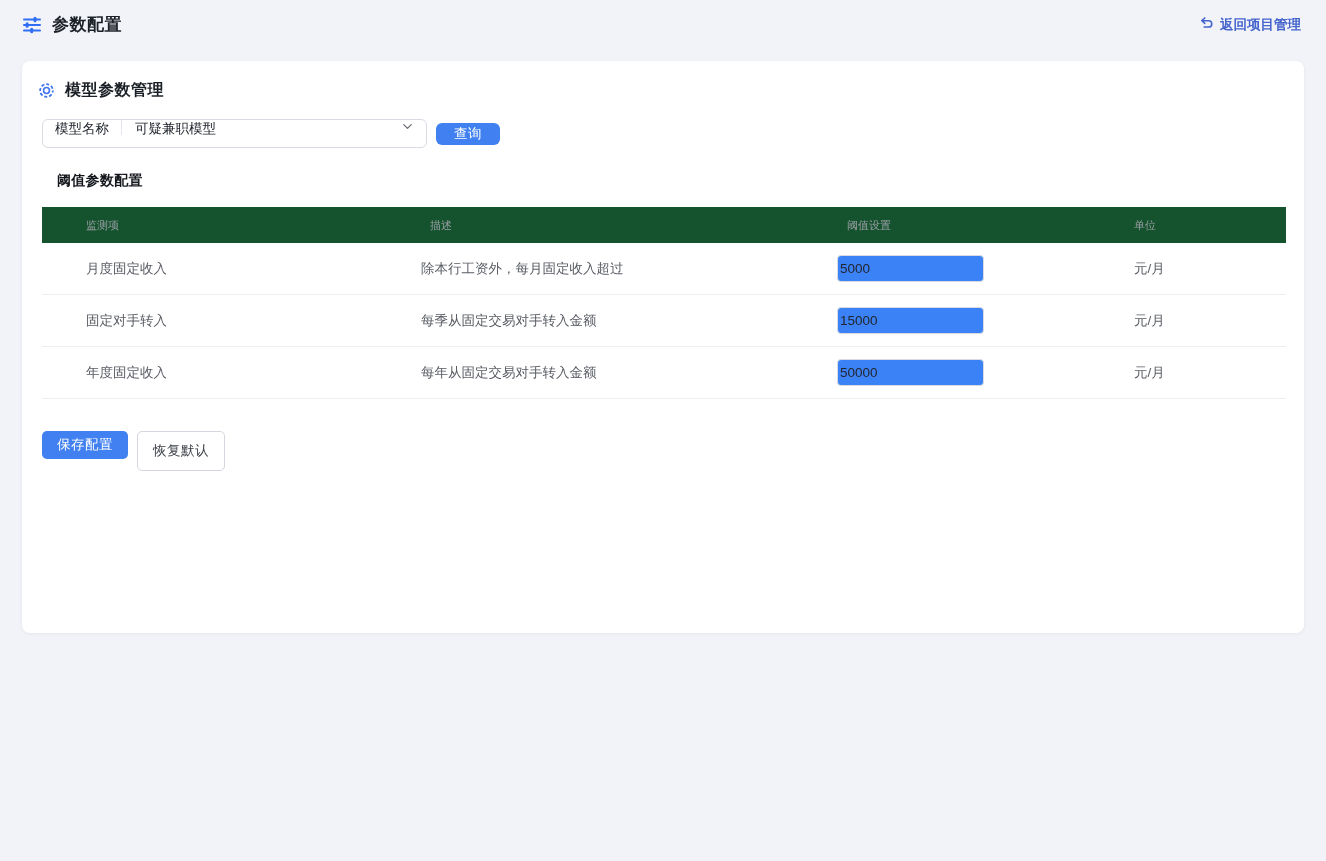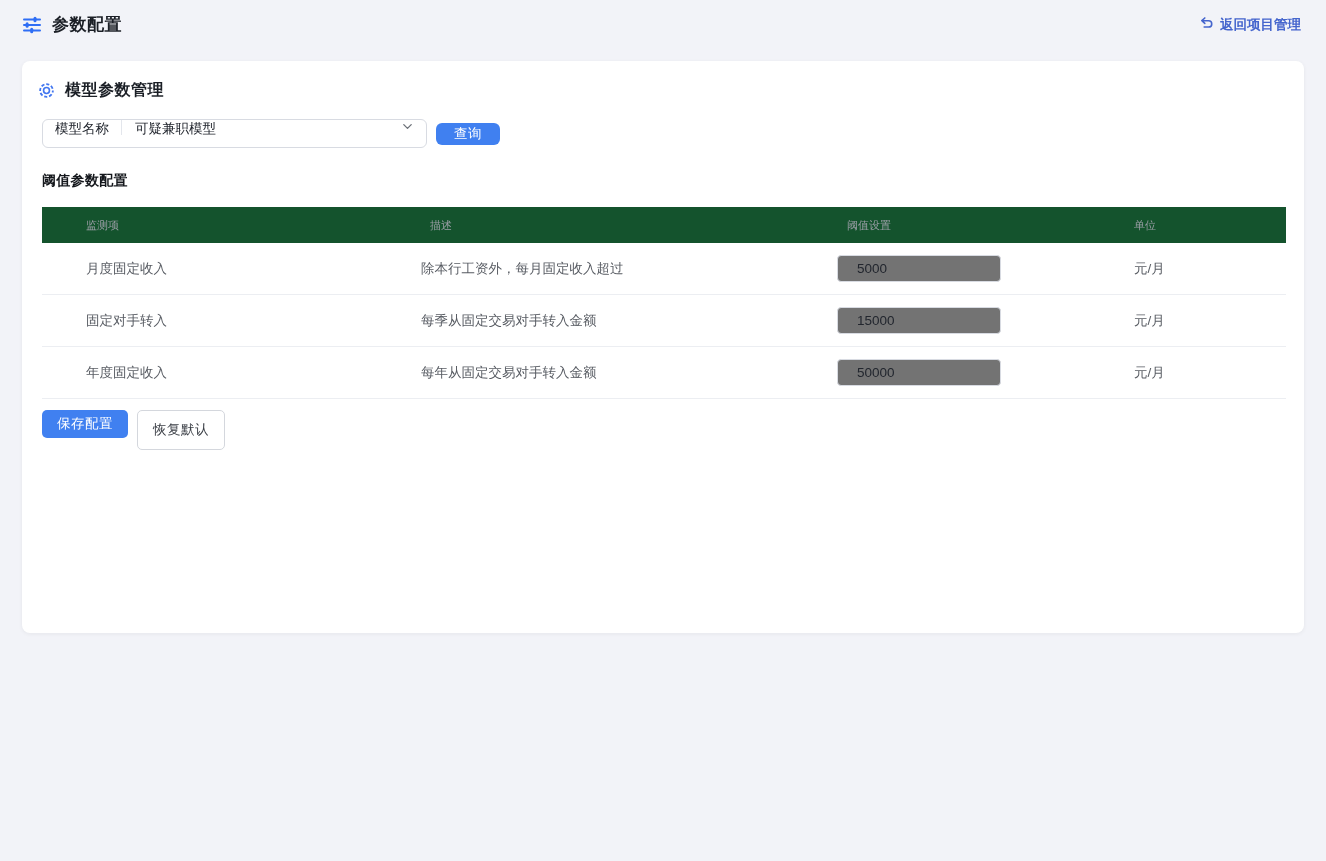--- a/index.html
+++ b/index.html
@@ -65,21 +65,21 @@
     border-radius: 6px;
     font-size: 13.5px;
     font-family: "Liberation Sans", sans-serif;
     cursor: pointer;
     letter-spacing: 0.5px;
   }
   .btn-primary { background: #4080f0; color: #ffffff; }
   .btn-query { margin-left: 9px; height: 22px; padding: 0 18px; }
 
   
-  .section-title { margin-top: 24px; font-size: 14px; font-weight: 700; color: #14171c; letter-spacing: 0.3px; }
+  .section-title { margin-top: 24px; font-size: 14px; font-weight: 700; color: #14171c; letter-spacing: 0.3px; margin-left: 15px; }
 
   
   .table { margin-top: 17px; width: 1244px; }
   .thead, .trow {
     display: grid;
     grid-template-columns: 370px 415px 293px 1fr;
     align-items: center;
   }
   .thead {
     height: 36px;
@@ -94,34 +94,34 @@
     font-size: 13.5px;
     background: #fff;
   }
   .h1, .c1 { padding-left: 44px; }
   .h2 { padding-left: 18px; }
   .c2 { padding-left: 9px; }
   .h3 { padding-left: 20px; }
   .c3 { padding-left: 10px; }
   .h4, .c4 { padding-left: 14px; }
   .threshold-input {
-    width: 164px;
+    width: 147px;
     height: 27px;
-    padding: 0 19px;
+    padding: 0 2px;
     border: 1px solid #d8dbe2;
     border-radius: 4px;
     font-size: 13.5px;
     color: #22262e;
     font-family: "Liberation Sans", sans-serif;
-    background: #737373;
+    background: #3b82f6;
     outline: none;
   }
 
   
-  .actions { margin-top: 11px; display: flex; gap: 9px; }
+  .actions { margin-top: 32px; display: flex; gap: 9px; }
   .btn-save { height: 28px; padding: 0 15px; border-radius: 5px; }
   .btn-reset {
     height: 40px;
     padding: 0 15px;
     border-radius: 5px;
     background: #ffffff;
     color: #3d4148;
     border: 1px solid #d4d7dd;
   }
 

